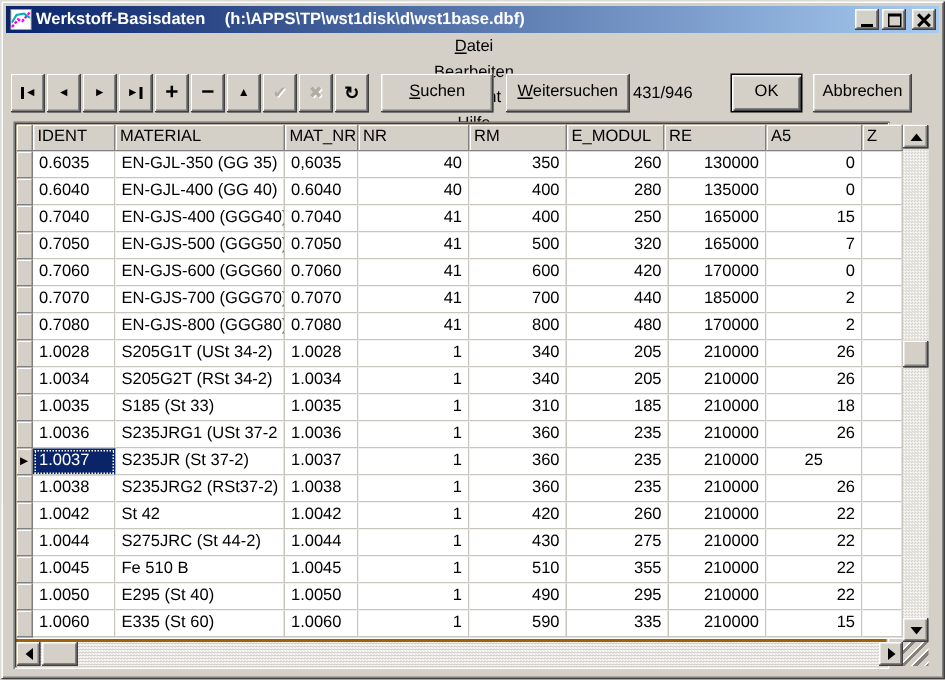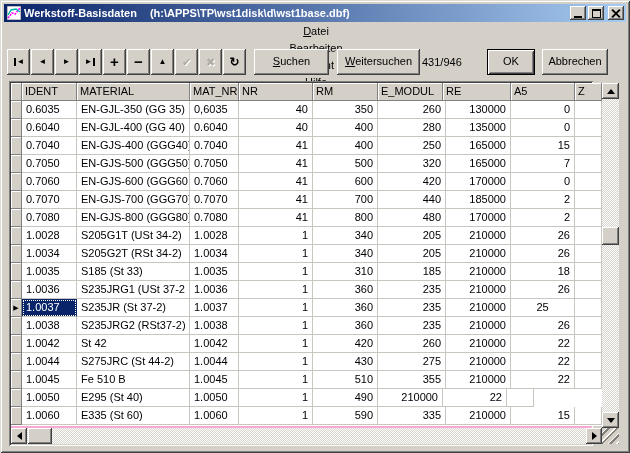--- a/index.html
+++ b/index.html
@@ -59,21 +59,21 @@
   #btn-search   { left:254px; top:49px; width:75px; }
   #btn-searchnx { left:337px; top:49px; width:83px; }
   #btn-ok       { left:487px; top:49px; width:48px; border:1px solid #000; line-height:22px;
     box-shadow: inset 1px 1px 0 #fff, inset -1px -1px 0 #404040,
                 inset 2px 2px 0 #d4d0c8, inset -2px -2px 0 #808080; }
   #btn-cancel   { left:542px; top:49px; width:66px; }
   .counter { position:absolute; left:422px; top:49px; width:46px; height:26px;
     line-height:26px; text-align:left; }
 
   
-  .grid-panel { position:absolute; left:9px; top:81px; width:584px; height:365px; background:#f9a8d4;
+  .grid-panel { position:absolute; left:9px; top:81px; width:584px; height:365px; background:#a16207;
     box-shadow: inset 1px 1px 0 #808080, inset -1px -1px 0 #fff,
                 inset 2px 2px 0 #404040, inset -2px -2px 0 #d4d0c8; }
   .grid { position:absolute; left:2px; top:2px; width:591px; height:343px; background:#fff; overflow:hidden; }
   .grow { display:flex; height:18px; }
   .hcell { background:#d4d0c8; border-right:1px solid #808080; border-bottom:1px solid #808080;
     box-shadow: inset 1px 1px 0 #fff; padding:2px 3px 0; white-space:nowrap; overflow:hidden; }
   .cell { background:#fff; border-right:1px solid #c9c6c0; border-bottom:1px solid #c9c6c0;
     padding:2px 4px 0; white-space:nowrap; overflow:hidden; }
   .cell.num { text-align:right; }
   .ind { width:11px; flex:0 0 11px; background:#d4d0c8; border-right:1px solid #808080;
@@ -385,20 +385,21 @@
           <div class="cell num" style="width: 64px; flex: 0 0 64px;">22</div>
           <div class="cell num" style="width: 27px; flex: 0 0 27px;"></div>
         </div>
         <div class="grow">
           <div class="cell ind"></div>
           <div class="cell" style="width: 55px; flex: 0 0 55px;">1.0050</div>
           <div class="cell" style="width: 113px; flex: 0 0 113px;">E295 (St 40)</div>
           <div class="cell" style="width: 49px; flex: 0 0 49px;">1.0050</div>
           <div class="cell num" style="width: 74px; flex: 0 0 74px;">1</div>
           <div class="cell num" style="width: 65px; flex: 0 0 65px;">490</div>
+          <div class="cell num" style="width: 68px; flex: 0 0 68px;">295</div>
           <div class="cell num" style="width: 65px; flex: 0 0 65px;">210000</div>
           <div class="cell num" style="width: 64px; flex: 0 0 64px;">22</div>
           <div class="cell num" style="width: 27px; flex: 0 0 27px;"></div>
         </div>
         <div class="grow">
           <div class="cell ind"></div>
           <div class="cell" style="width: 55px; flex: 0 0 55px;">1.0060</div>
           <div class="cell" style="width: 113px; flex: 0 0 113px;">E335 (St 60)</div>
           <div class="cell" style="width: 49px; flex: 0 0 49px;">1.0060</div>
           <div class="cell num" style="width: 74px; flex: 0 0 74px;">1</div>

